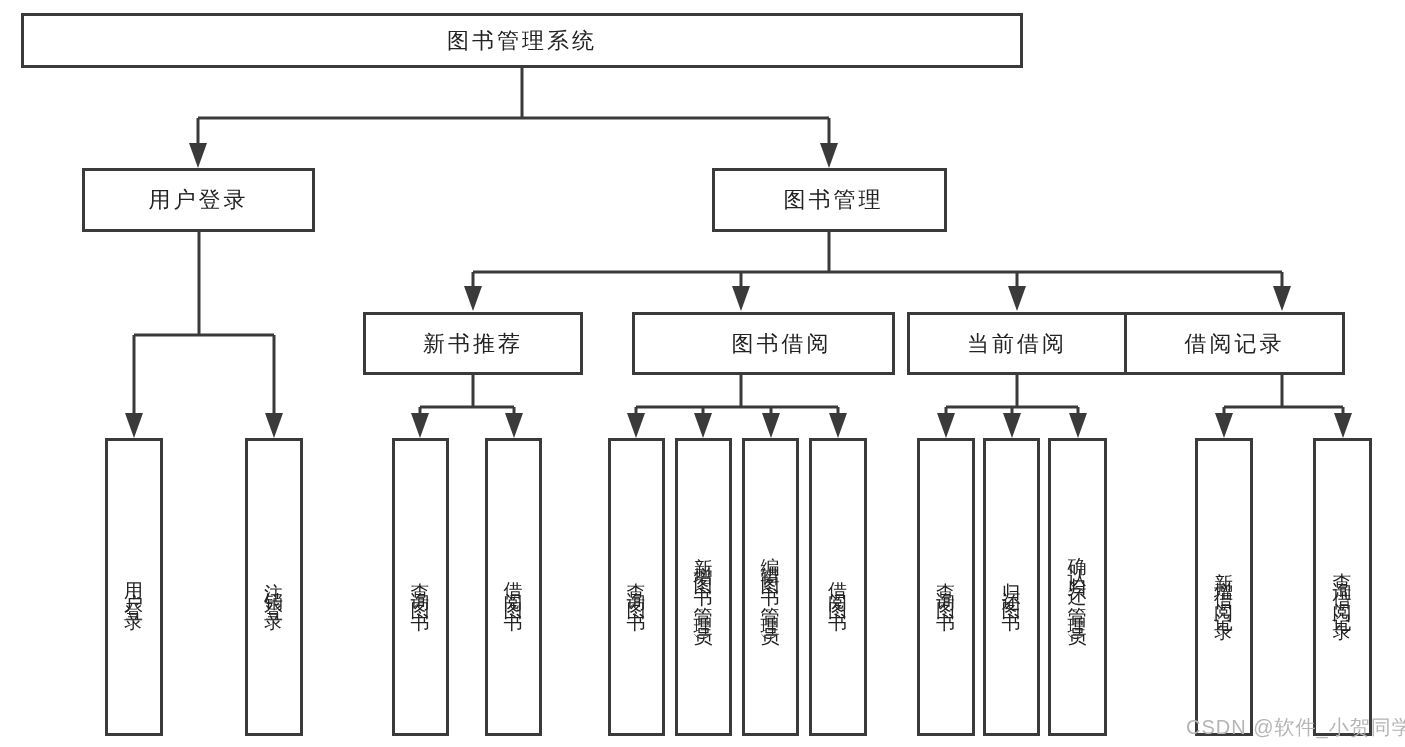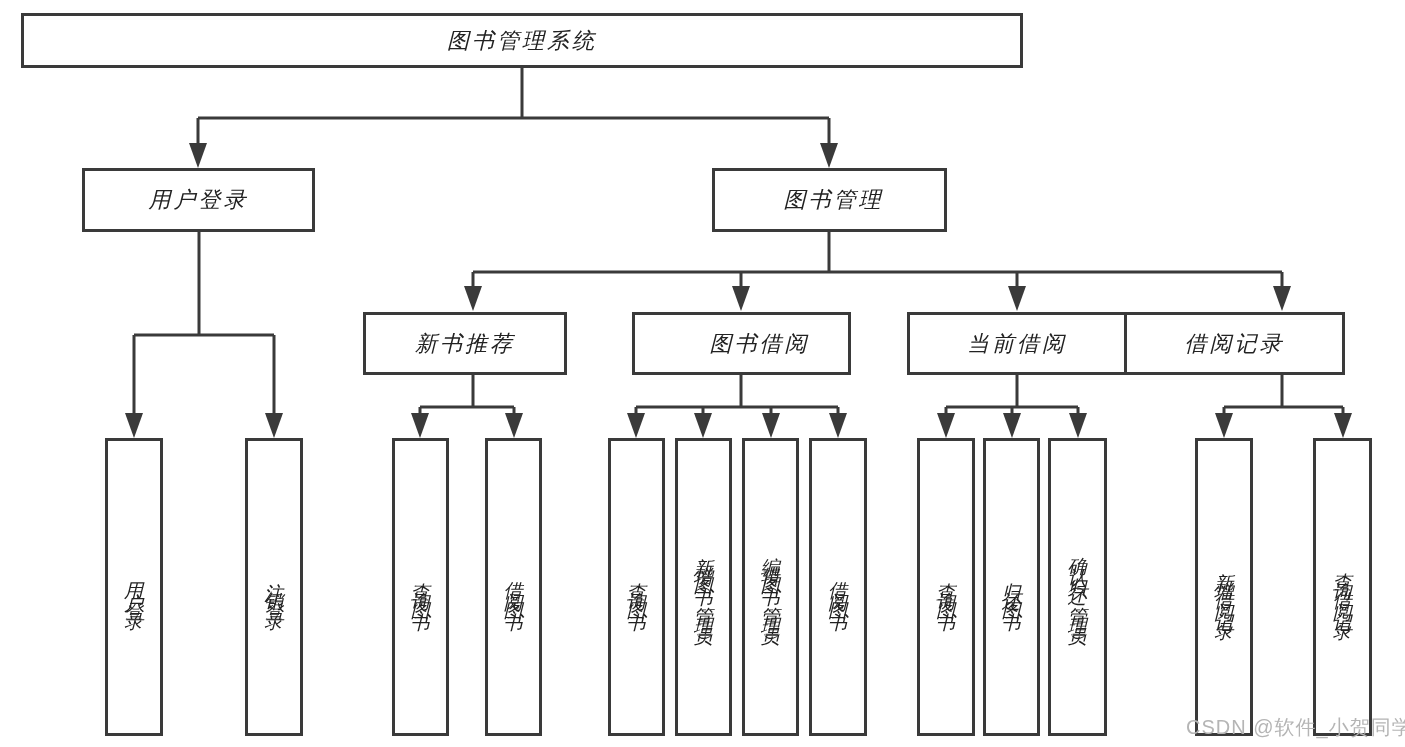--- a/index.html
+++ b/index.html
@@ -11,21 +11,20 @@
     overflow:hidden;
   }
   .connector-svg{position:absolute;left:0;top:0;pointer-events:none;}
   .box{
     position:absolute;
     box-sizing:border-box;
     border:3px solid var(--line,#3a3a3a);
     background:#ffffff;
     display:flex;align-items:center;justify-content:center;
     color:var(--text,#222222);
-    font-style:italic;
   }
   .hbox{font-size:22px;letter-spacing:3px;font-weight:400;}
   .vbox{
     writing-mode:vertical-rl;
     text-orientation:mixed;
     font-size:19px;
     letter-spacing:10px;
     line-height:1;
   }
   .watermark{
@@ -78,24 +77,24 @@
     <span>图书管理系统</span>
   </div>
 
   <div class="box hbox" style="left:82px;top:168px;width:233px;height:64px;">
     <span>用户登录</span>
   </div>
   <div class="box hbox" style="left:712px;top:168px;width:235px;height:64px;padding-left:8px;">
     <span>图书管理</span>
   </div>
 
-  <div class="box hbox" style="left:363px;top:312px;width:204px;height:63px;">
+  <div class="box hbox" style="left:363px;top:312px;width:220px;height:63px;">
     <span>新书推荐</span>
   </div>
-  <div class="box hbox" style="left:632px;top:312px;width:219px;height:63px;padding-left:36px;">
+  <div class="box hbox" style="left:632px;top:312px;width:263px;height:63px;padding-left:36px;">
     <span>图书借阅</span>
   </div>
   <div class="box hbox" style="left:907px;top:312px;width:220px;height:63px;">
     <span>当前借阅</span>
   </div>
   <div class="box hbox" style="left:1124px;top:312px;width:221px;height:63px;">
     <span>借阅记录</span>
   </div>
 
   <div class="box vbox" style="left:105px;top:438px;width:58px;height:298px;">

